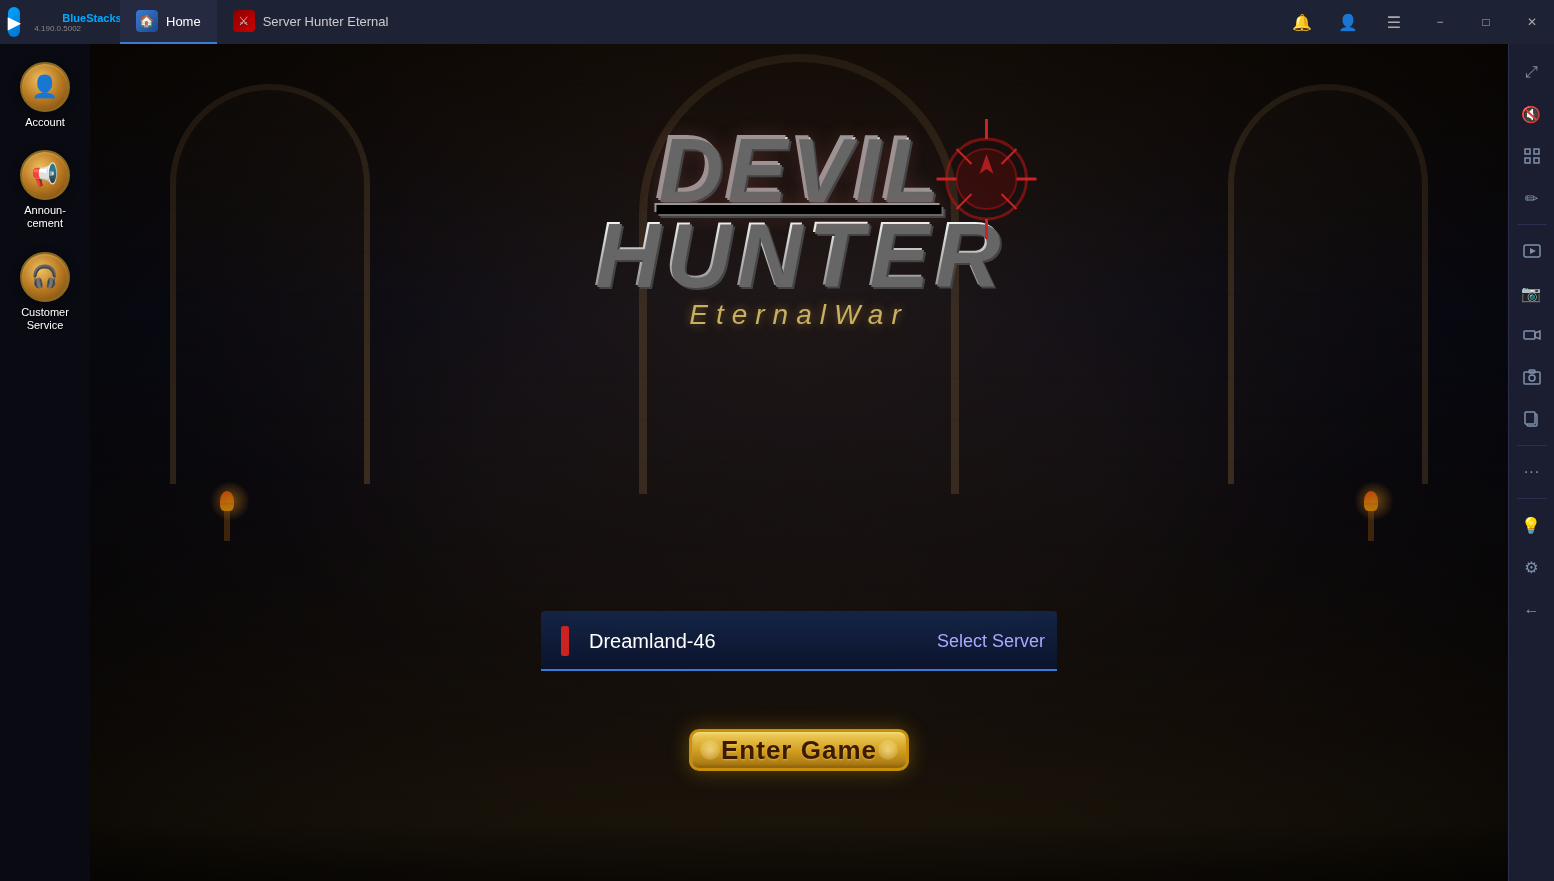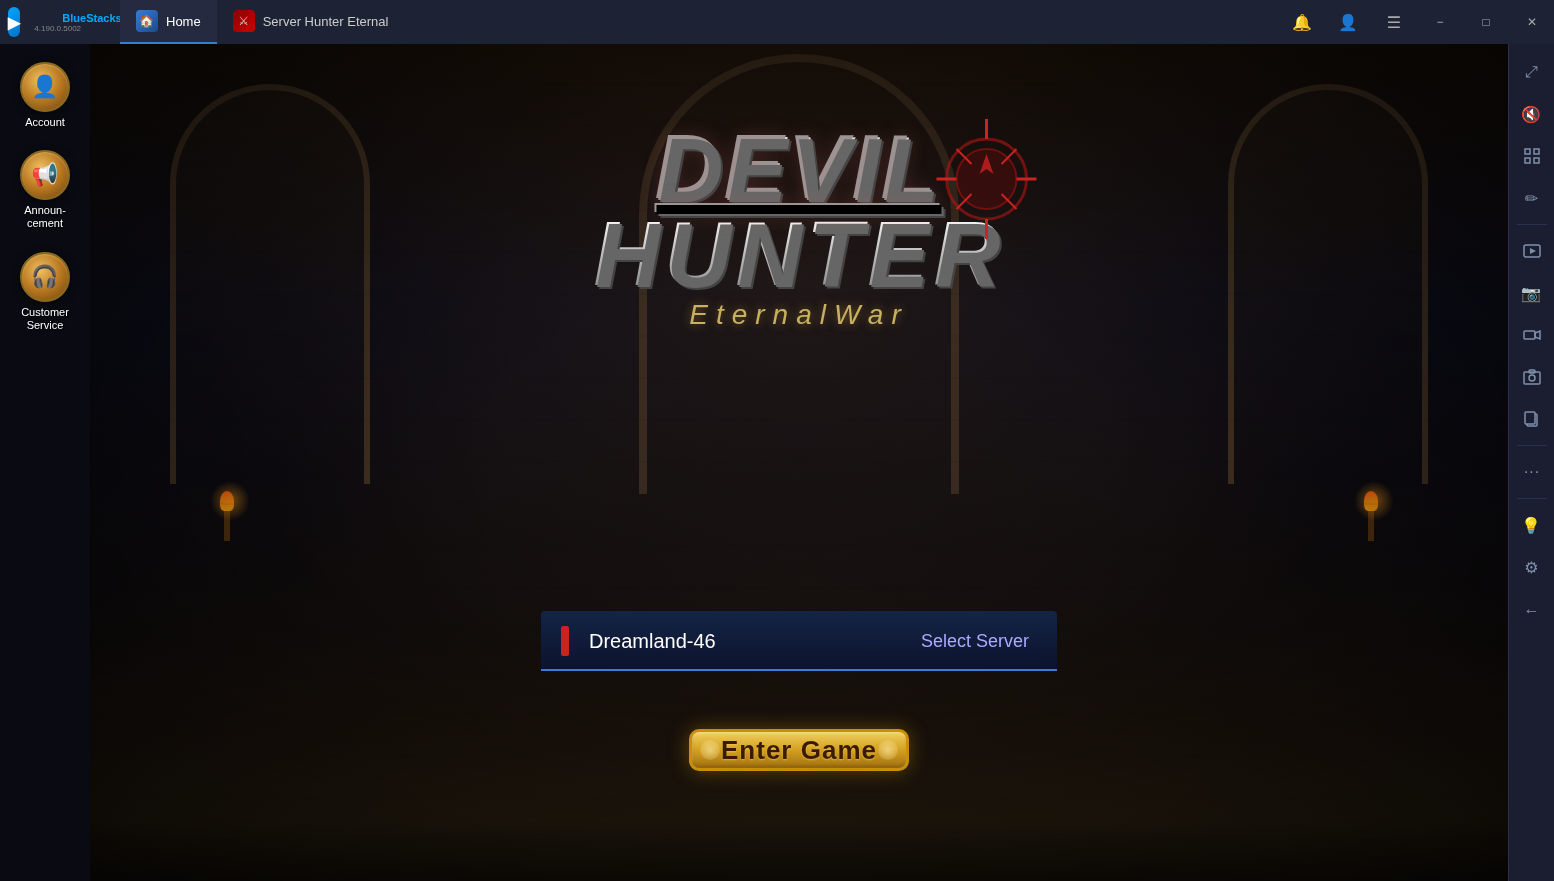--- a/index.html
+++ b/index.html
@@ -308,21 +308,21 @@
       font-size: 20px;
       font-weight: 500;
       margin-left: 20px;
       flex: 1;
     }
     .select-server-btn {
       position: relative;
       z-index: 1;
       color: #aaaaff;
       font-size: 18px;
-      margin-right: 28px;
+      margin-right: 12px;
       cursor: pointer;
       background: transparent;
       border: none;
     }
 
     
     .enter-game-btn {
       position: absolute;
       bottom: 110px;
       left: 50%;

